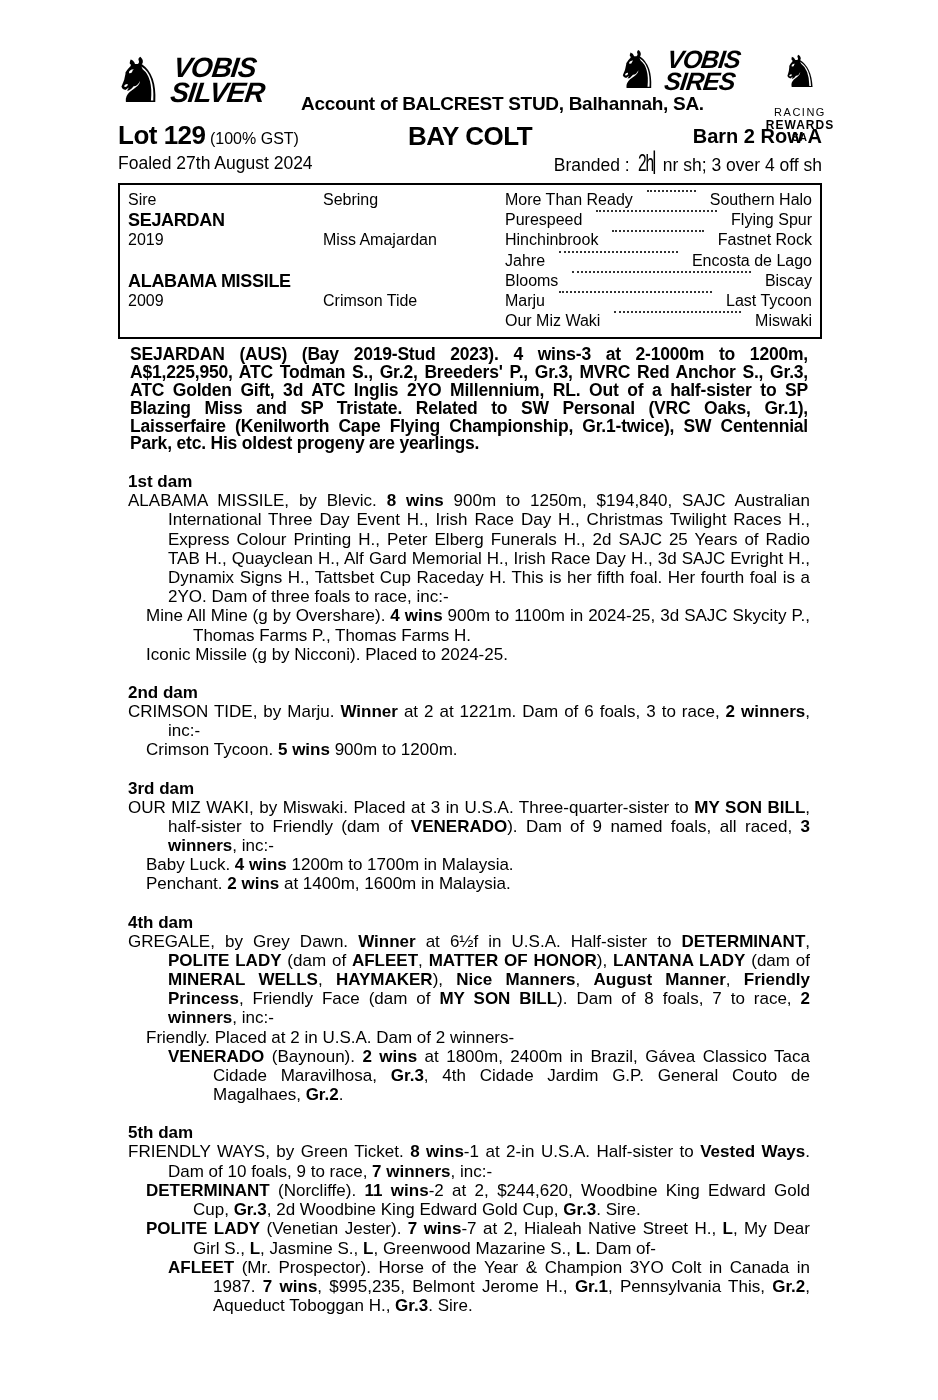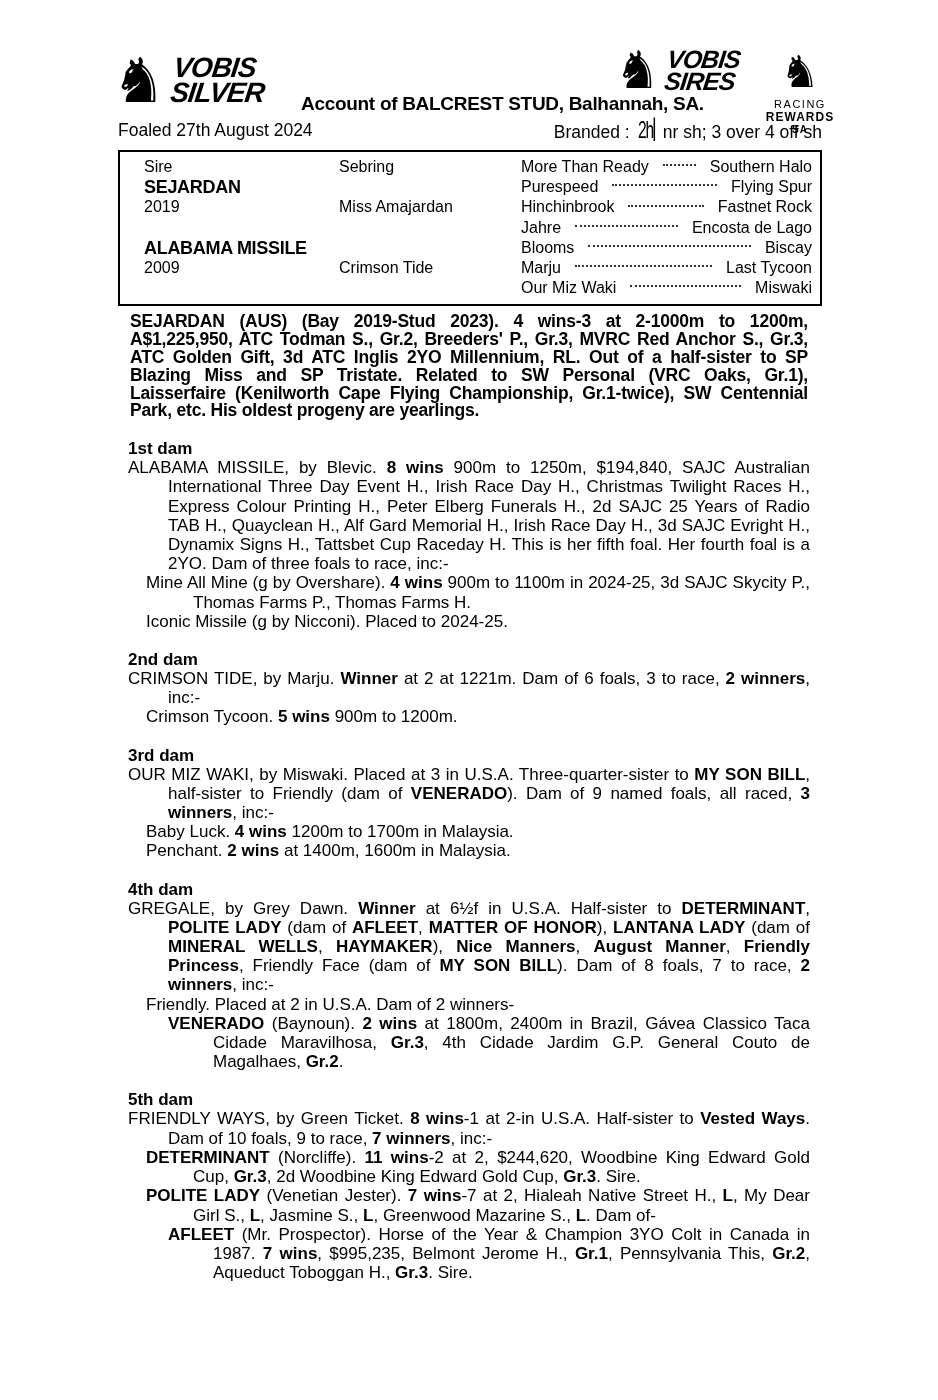--- a/index.html
+++ b/index.html
@@ -23,21 +23,21 @@
   .logo-sires .horse-glyph{font-size:52px;}
   .vobis-text{
     font-weight:bold;font-style:italic;
     transform:skewX(-7deg);
     letter-spacing:-1px;line-height:.88;
   }
   .logo-vs .vobis-text{font-size:28px;}
   .logo-sires .vobis-text{font-size:25px;}
   .logo-rr{left:752px;top:50px;flex-direction:column;gap:0;width:96px;text-align:center;}
   .logo-rr .horse-glyph{font-size:44px;transform:none;}
-  .rr-line1{font-size:11px;letter-spacing:1.5px;margin-top:4px;text-align:right;}
+  .rr-line1{font-size:11px;letter-spacing:1.5px;margin-top:12px;text-align:right;}
   .rr-line2{font-size:12px;font-weight:bold;letter-spacing:1px;}
   .rr-line3{font-size:10px;font-weight:bold;letter-spacing:1px;}
   
   .account{
     position:absolute;left:301px;top:93px;
     font-weight:bold;font-size:19px;letter-spacing:-.3px;white-space:nowrap;
   }
   .content{position:absolute;left:118px;top:120px;width:704px;}
   .lot-row{position:relative;height:33px;}
   .lot-label{font-weight:bold;font-size:26px;letter-spacing:-.5px;}
@@ -52,28 +52,28 @@
     height:30px;font-size:17.5px;
   }
   .brand-mark{
     display:inline-block;font-size:21px;letter-spacing:-1.5px;
     transform:scaleX(.74) scaleY(1.12);transform-origin:center bottom;
     border-right:2px solid #000;padding-right:1px;line-height:1;
   }
   
   .ped-box{
     border:2px solid #000;
-    padding:5px 8px 6px 24px;
+    padding:5px 8px 6px 8px;
     font-size:16px;
   }
   .ped-row{display:flex;line-height:20.2px;}
   .ped-row .c1{width:195px;flex:0 0 auto;}
   .ped-row .c1.name{font-weight:bold;font-size:18px;letter-spacing:-.3px;}
   .ped-row .c2{width:182px;flex:0 0 auto;}
-  .ped-row .c3{flex:1;display:flex;align-items:center;min-width:0;gap:12px;}
+  .ped-row .c3{flex:1;display:flex;align-items:flex-start;min-width:0;gap:12px;}
   .ped-row .c3 .leader{flex:1;border-bottom:2px dotted #333;margin:0 2px 4px 2px;min-width:8px;}
   
   .text-col{margin:0 12px 0 10px;}
   .blurb{
     margin:7px 2px 0 2px;
     font-weight:bold;font-size:17.5px;line-height:17.8px;
     text-align:justify;letter-spacing:-.2px;
   }
   .dam-heading{font-weight:bold;font-size:17px;margin-top:19px;line-height:19px;}
   .para{
@@ -109,20 +109,26 @@
 
   <div class="logo logo-rr">
     <span class="horse-glyph">♞</span>
     <div class="rr-line1">RACING</div>
     <div class="rr-line2">REWARDS</div>
     <div class="rr-line3">SA</div>
   </div>
 
   <div class="content">
 
+    <div class="lot-row">
+      <span class="lot-label">Lot 129</span>
+      <span class="gst">(100% GST)</span>
+      <span class="colt-title">BAY COLT</span>
+      <span class="barn">Barn 2 Row A</span>
+    </div>
 
     <div class="foal-row">
       <span>Foaled 27th August 2024</span>
       <span>
         <span>Branded : </span><span class="brand-mark">2h</span><span> nr sh; 3 over 4 off sh</span>
       </span>
     </div>
 
     <div class="ped-box" id="ped-rows">
         <div class="ped-row">

